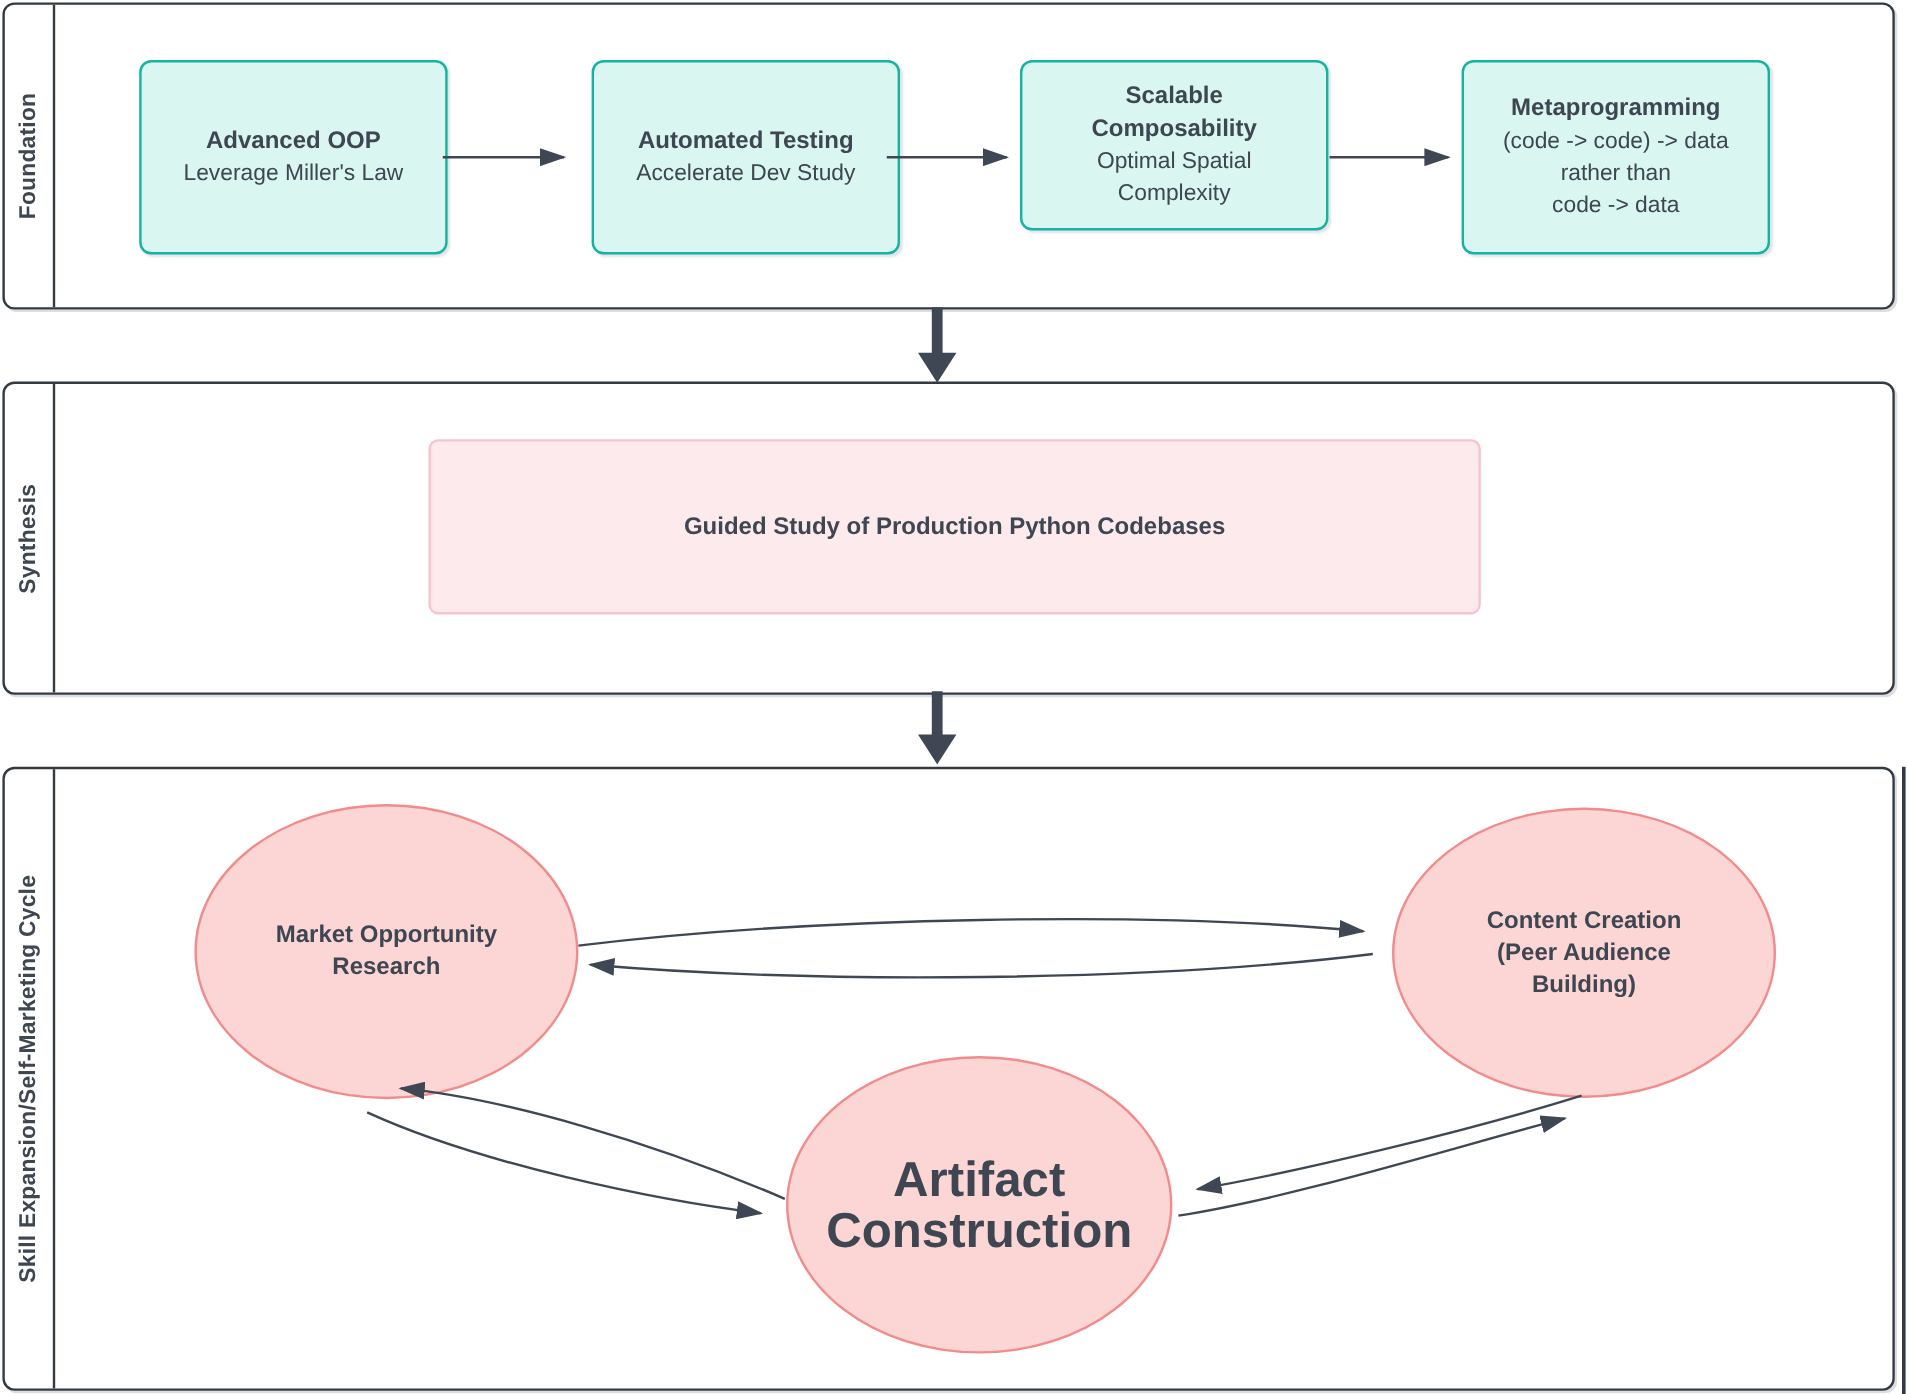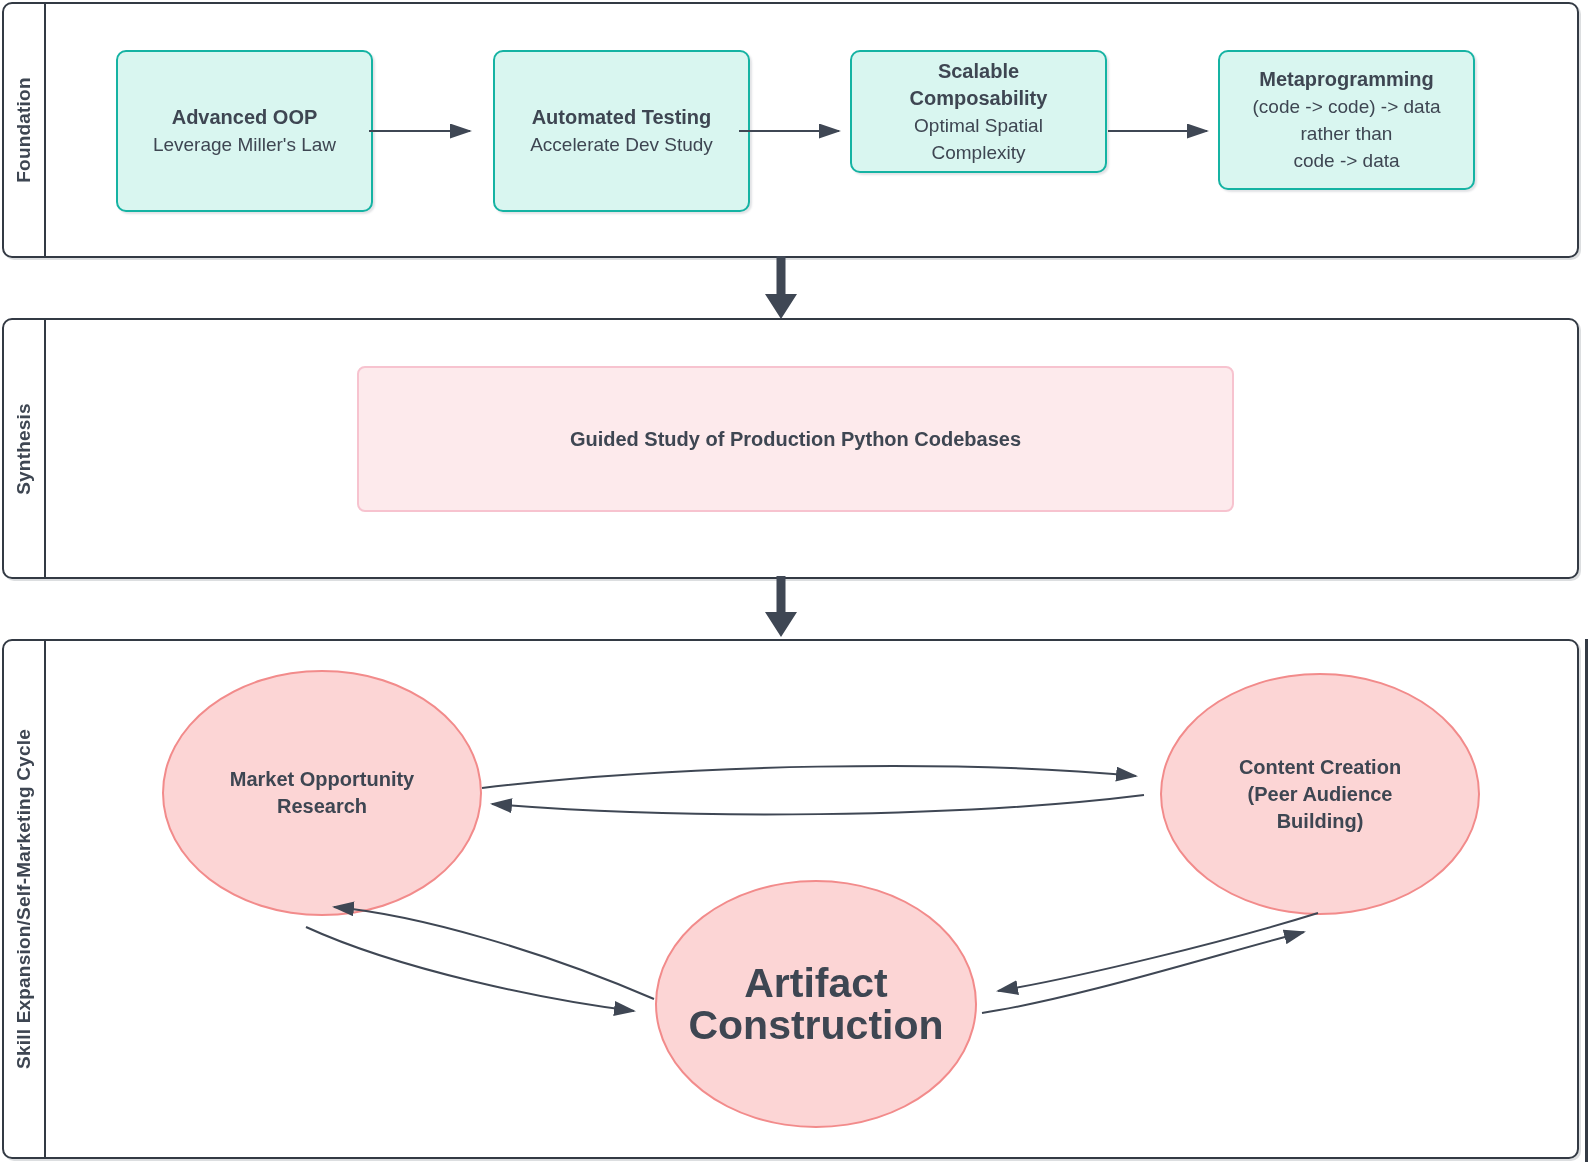--- a/index.html
+++ b/index.html
@@ -90,28 +90,28 @@
   <div class="node tealbox" style="left:116px;top:50px;width:257px;height:162px;">
     <div class="node-title">Advanced OOP</div>
     <div class="node-sub">Leverage Miller's Law</div>
   </div>
 
   <div class="node tealbox" style="left:493px;top:50px;width:257px;height:162px;">
     <div class="node-title">Automated Testing</div>
     <div class="node-sub">Accelerate Dev Study</div>
   </div>
 
-  <div class="node tealbox" style="left:850px;top:50px;width:257px;height:123px;">
+  <div class="node tealbox" style="left:850px;top:50px;width:257px;height:142px;">
     <div class="node-title">Scalable
 Composability</div>
     <div class="node-sub">Optimal Spatial
 Complexity</div>
   </div>
 
-  <div class="node tealbox" style="left:1218px;top:50px;width:257px;height:140px;">
+  <div class="node tealbox" style="left:1218px;top:50px;width:257px;height:162px;">
     <div class="node-title">Metaprogramming</div>
     <div class="node-sub">(code -&gt; code) -&gt; data
 rather than
 code -&gt; data</div>
   </div>
 
   <div class="node pinkbox" style="left:357px;top:366px;width:877px;height:146px;">
     <div class="node-title">Guided Study of Production Python Codebases</div>
   </div>
 

